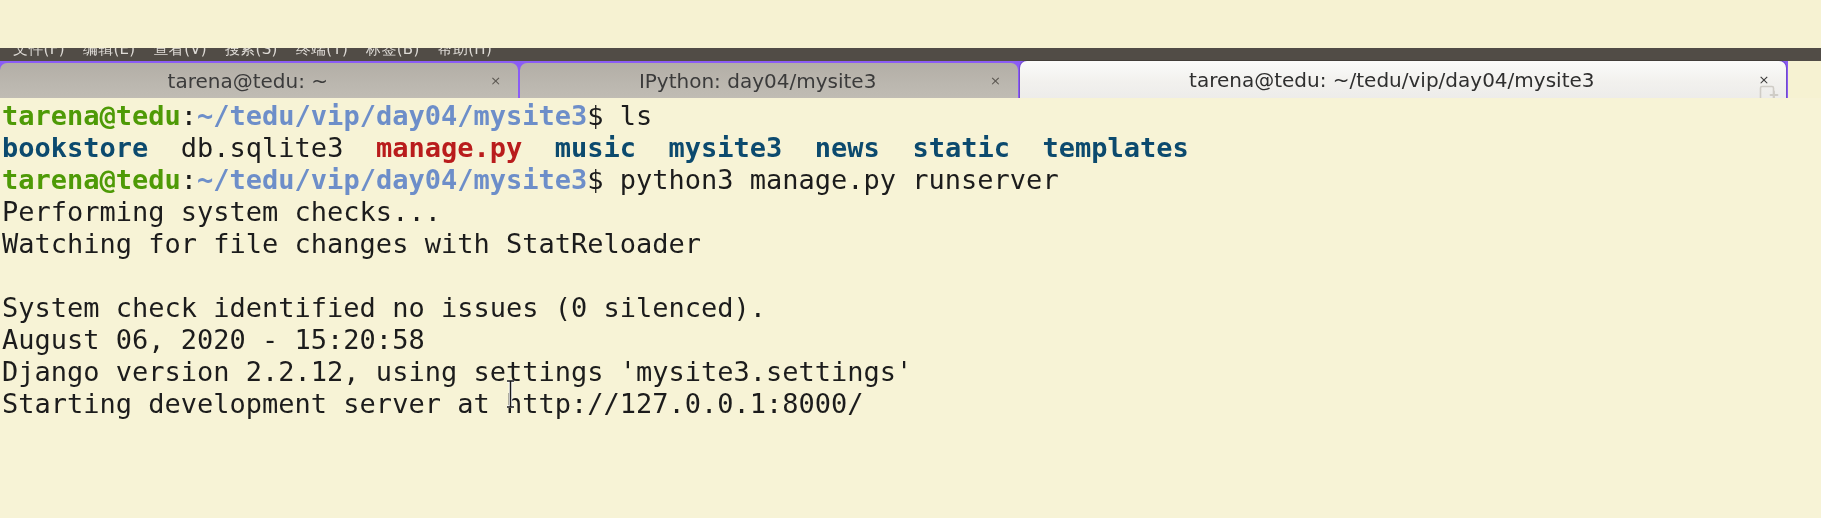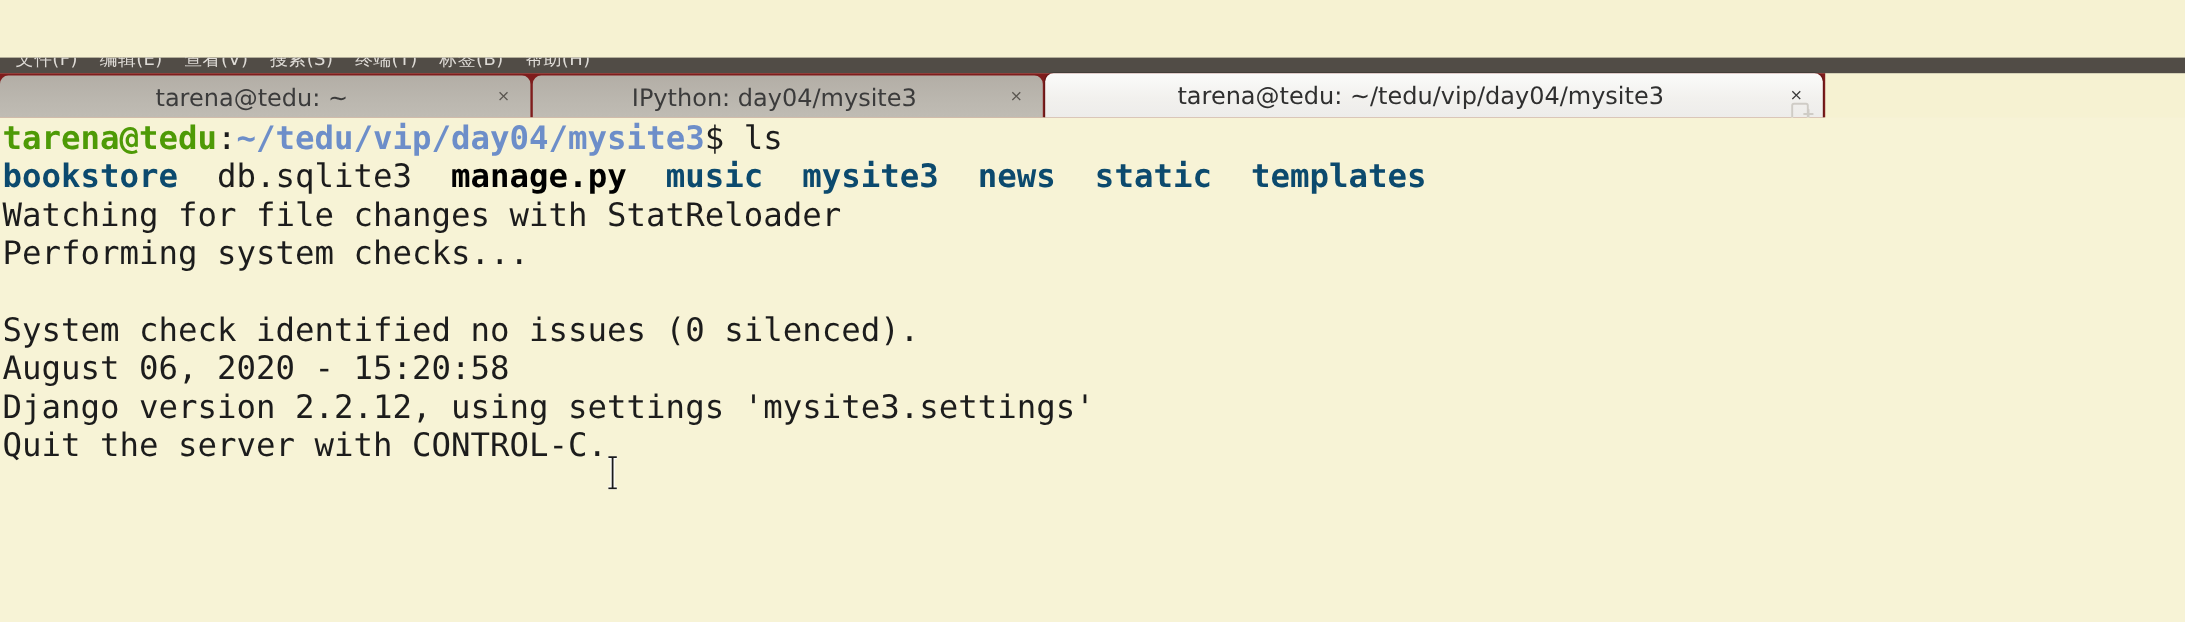--- a/index.html
+++ b/index.html
@@ -45,23 +45,23 @@
     font-family: "DejaVu Sans", sans-serif;
     font-size: 15px;
     padding: 0 9px;
     letter-spacing: .3px;
   }
 
   
   .tabbar {
     position: absolute;
     left: 0; top: 13px;
-    width: 1521px;
+    width: 1788px;
     height: 37px;
-    background: #7f1d1d;
+    background: #8b5cf6;
     display: flex;
     align-items: flex-end;
   }
   .tab {
     position: relative;
     height: 35px;
     display: flex;
     align-items: center;
     justify-content: center;
     box-sizing: border-box;
@@ -136,21 +136,21 @@
     font-size: 27px;
     letter-spacing: 0px;
     color: #1c1c1c;
     white-space: pre;
     font-family: "DejaVu Sans Mono", monospace;
   }
   .c-user  { color: #4e9a06; font-weight: bold; }
   .c-punct { color: #1c1c1c; }
   .c-path  { color: #6d8ec9; font-weight: bold; }
   .c-dir   { color: #0c4a6e; font-weight: bold; }
-  .c-exec  { color: #000000; font-weight: bold; }
+  .c-exec  { color: #b91c1c; font-weight: bold; }
   .c-plain { color: #1c1c1c; }
 
   
   .ibeam {
     position: absolute;
     left: 504px;
     top: 282px;
     width: 13px;
     height: 28px;
   }
@@ -196,28 +196,29 @@
       </svg>
     </div>
   </div>
 
   <div class="terminal">
 
     <div class="line"><span class="c-user">tarena@tedu</span><span class="c-punct">:</span><span class="c-path">~/tedu/vip/day04/mysite3</span><span class="c-punct">$</span><span class="c-plain"> ls</span></div>
 
     <div class="line" id="ls-output-line"><span class="c-dir">bookstore</span><span class="c-plain">  </span><span class="c-plain">db.sqlite3</span><span class="c-plain">  </span><span class="c-exec">manage.py</span><span class="c-plain">  </span><span class="c-dir">music</span><span class="c-plain">  </span><span class="c-dir">mysite3</span><span class="c-plain">  </span><span class="c-dir">news</span><span class="c-plain">  </span><span class="c-dir">static</span><span class="c-plain">  </span><span class="c-dir">templates</span></div>
 
-
+    <div class="line"><span class="c-user">tarena@tedu</span><span class="c-punct">:</span><span class="c-path">~/tedu/vip/day04/mysite3</span><span class="c-punct">$</span><span class="c-plain"> python3 manage.py runserver</span></div>
+
+    <div class="line">Performing system checks...</div>
     <div class="line">Watching for file changes with StatReloader</div>
-    <div class="line">Performing system checks...</div>
     <div class="line"></div>
     <div class="line">System check identified no issues (0 silenced).</div>
     <div class="line">August 06, 2020 - 15:20:58</div>
     <div class="line">Django version 2.2.12, using settings 'mysite3.settings'</div>
-    <div class="line">Quit the server with CONTROL-C.</div>
+    <div class="line">Starting development server at http://127.0.0.1:8000/</div>
 
     <div class="ibeam">
       <svg width="13" height="28" viewBox="0 0 13 28" aria-hidden="true">
         <path d="M3 1 h7 M6.5 1 v26 M3 27 h7" stroke="#ffffff" stroke-width="3.4" fill="none" stroke-linecap="butt"></path>
         <path d="M3 1 h7 M6.5 1 v26 M3 27 h7" stroke="#1a1a1a" stroke-width="1.5" fill="none" stroke-linecap="butt"></path>
       </svg>
     </div>
 
   </div>
 </div>

